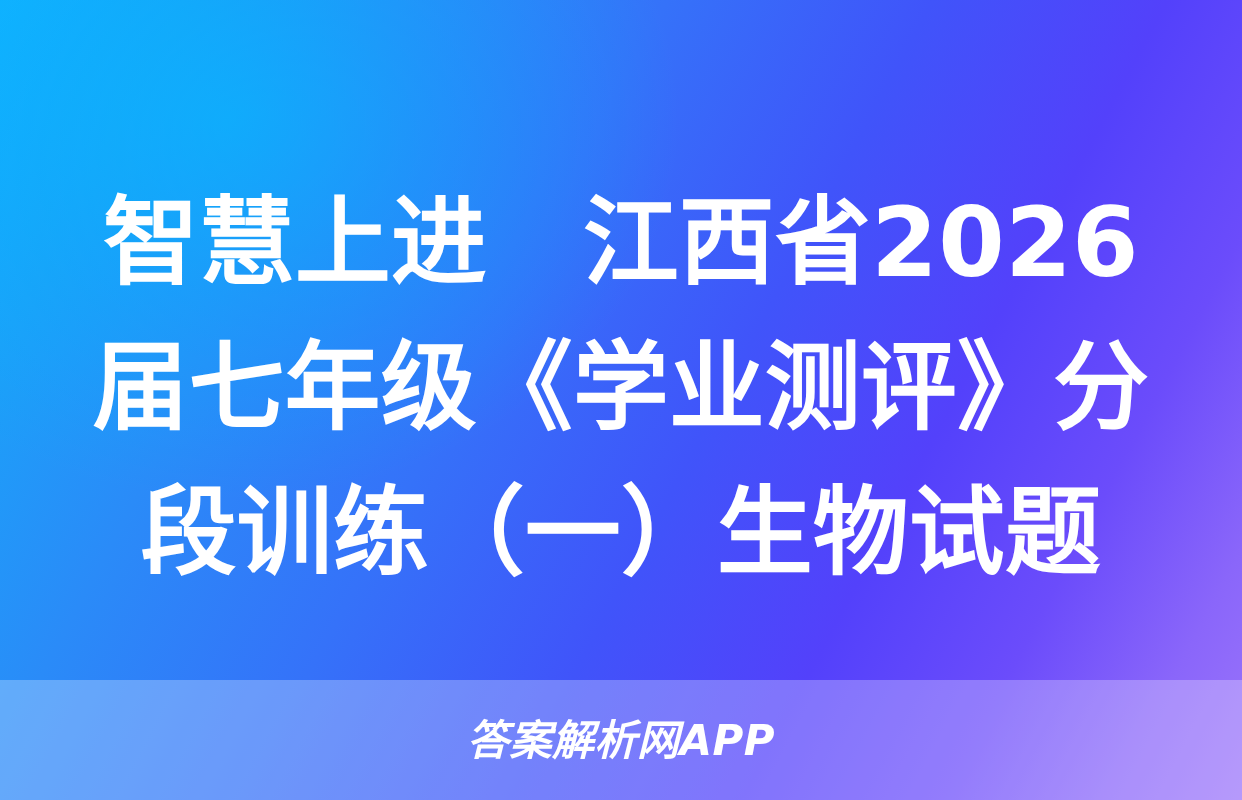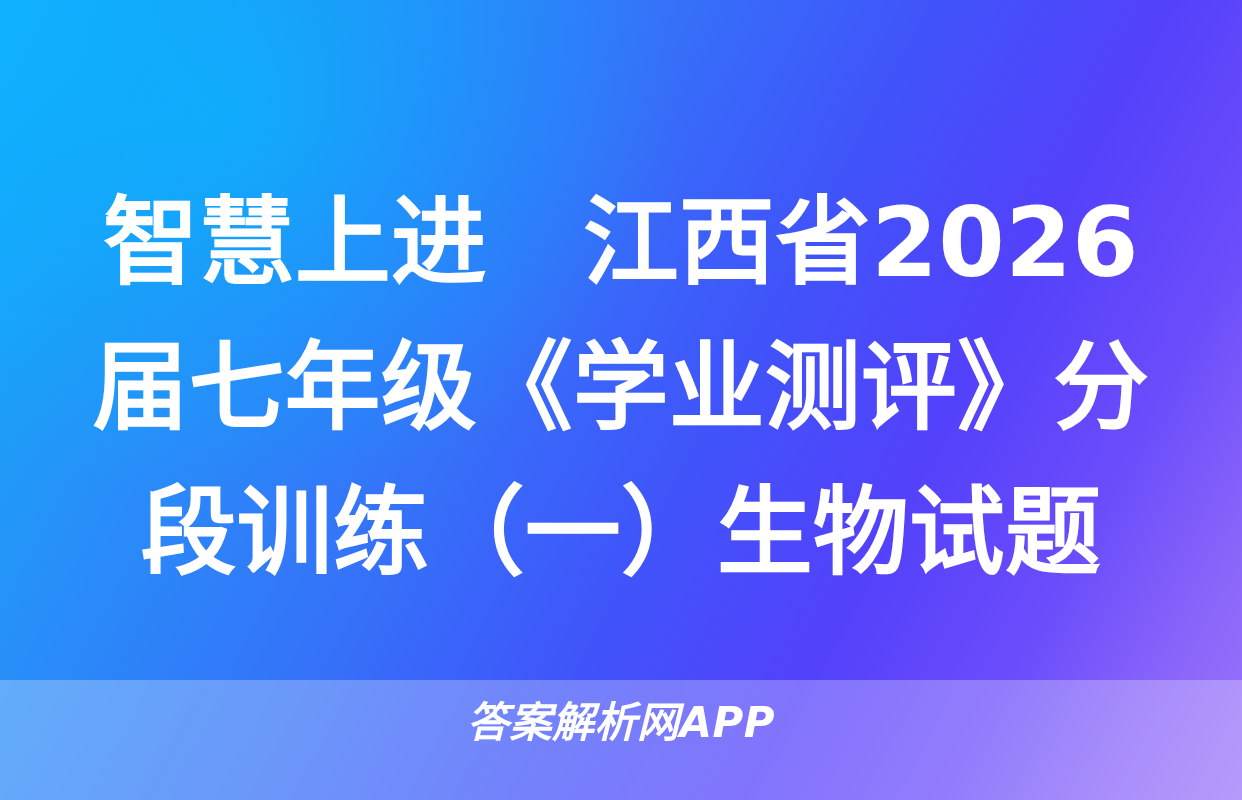--- a/index.html
+++ b/index.html
@@ -87,20 +87,21 @@
   }
 
   
   .footer-wrap {
     position: absolute;
     left: 0;
     right: 0;
     top: 702px;
     height: 78px;
     display: flex;
+    align-items: center;
     justify-content: center;
   }
 
   .footer-text {
     color: #ffffff;
     font-weight: 700;
     font-style: italic;
     font-size: 42px;
     line-height: 1;
     letter-spacing: 0.5px;

